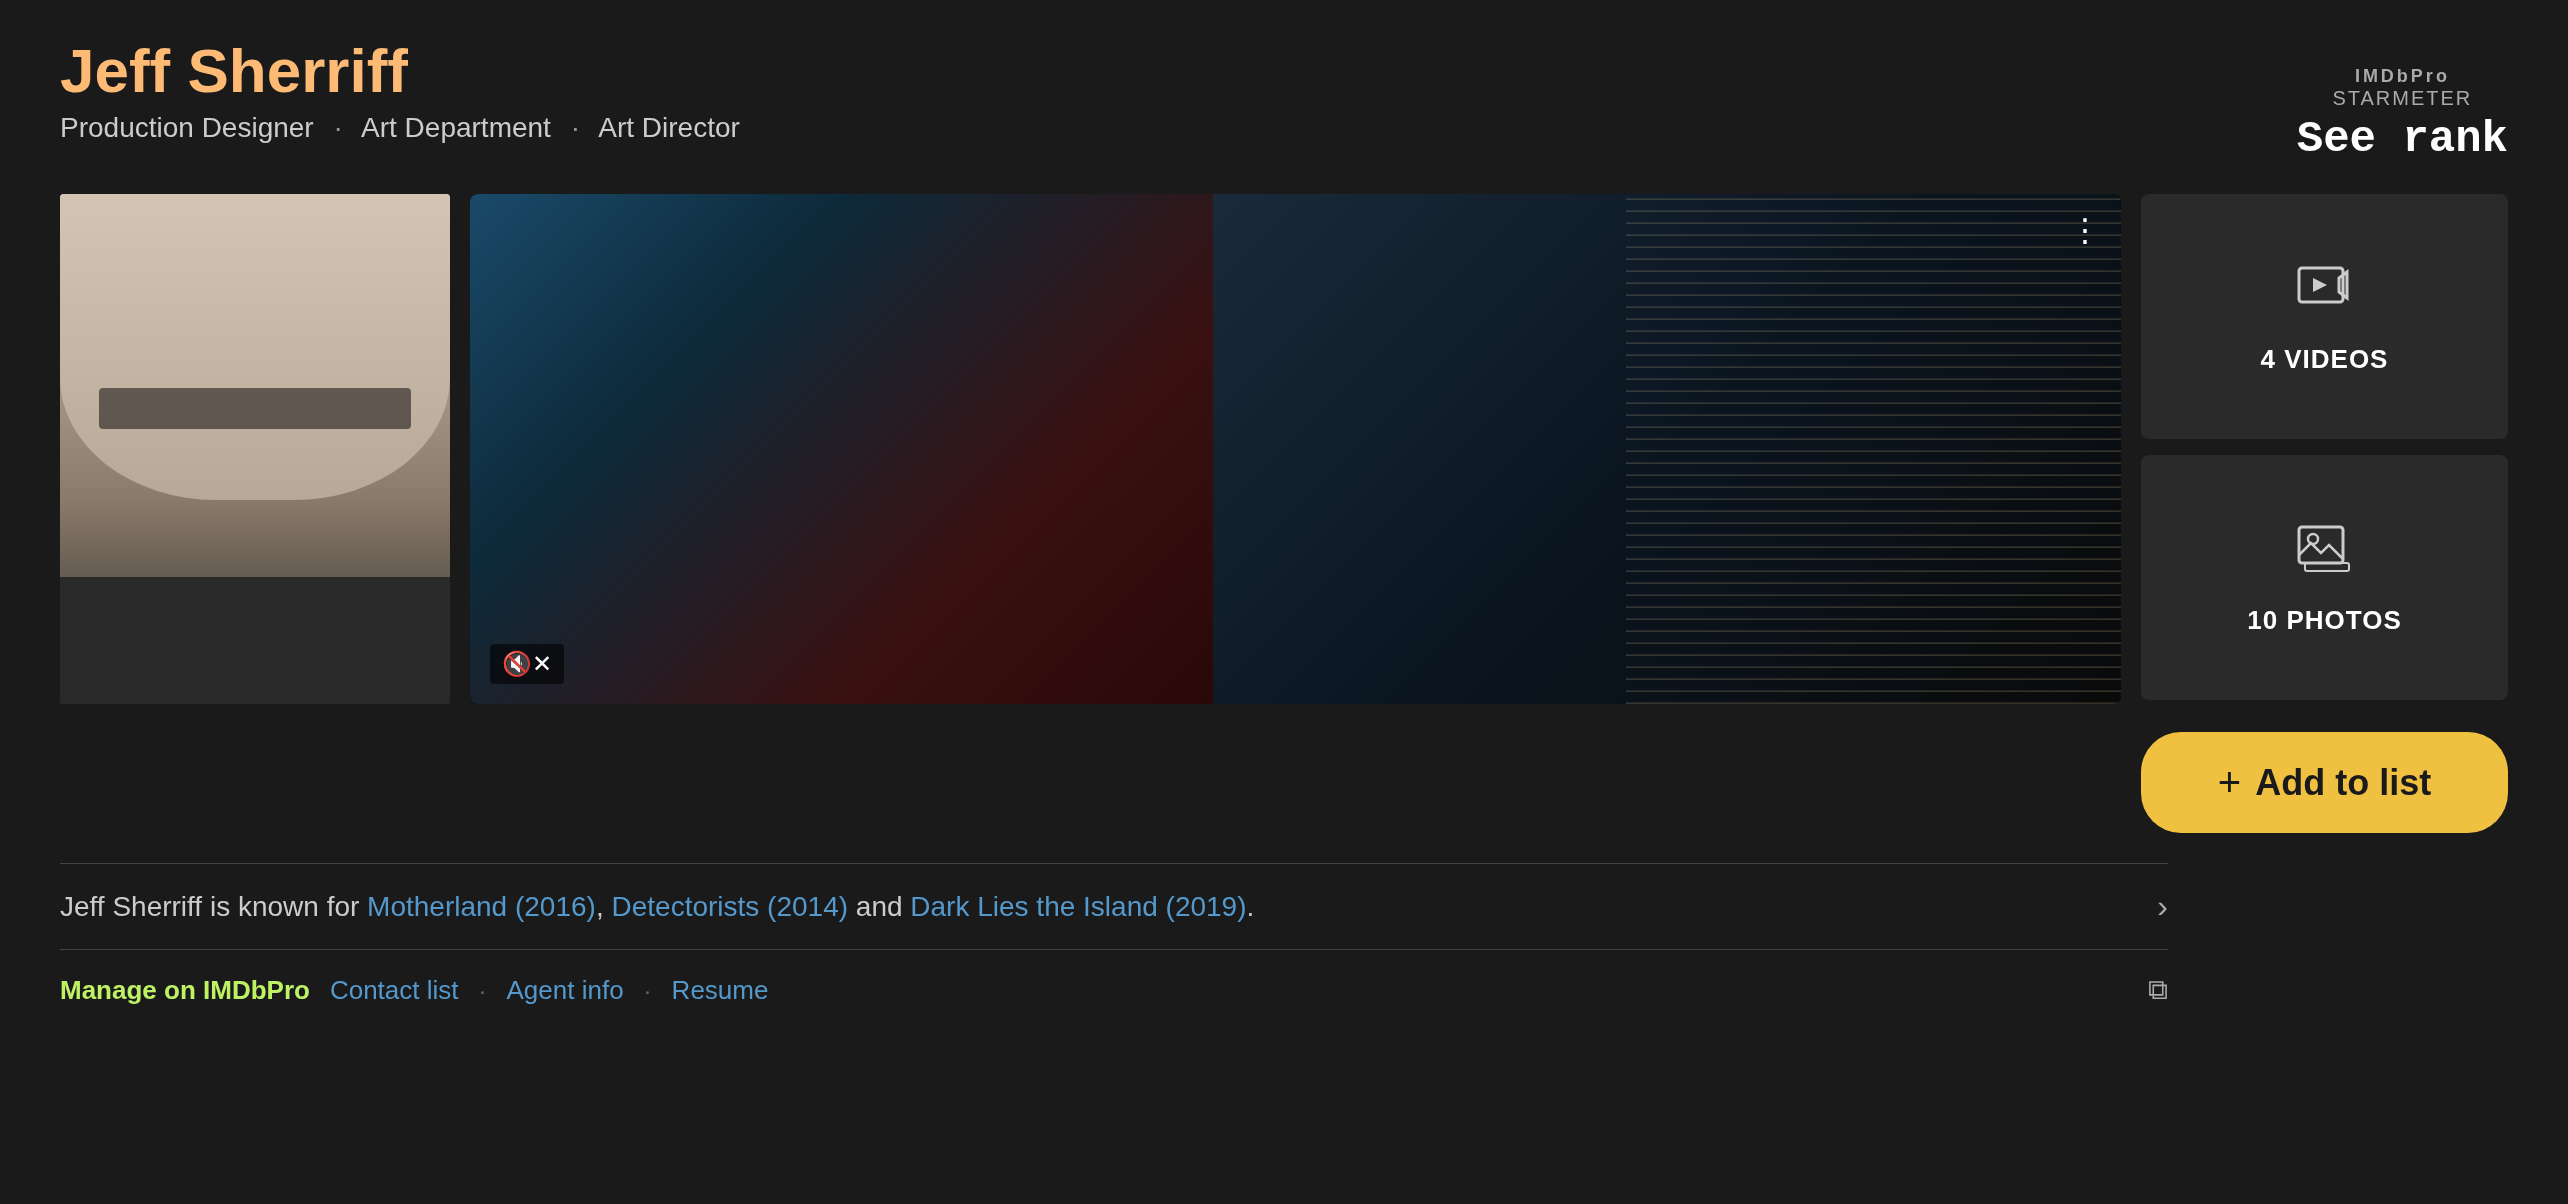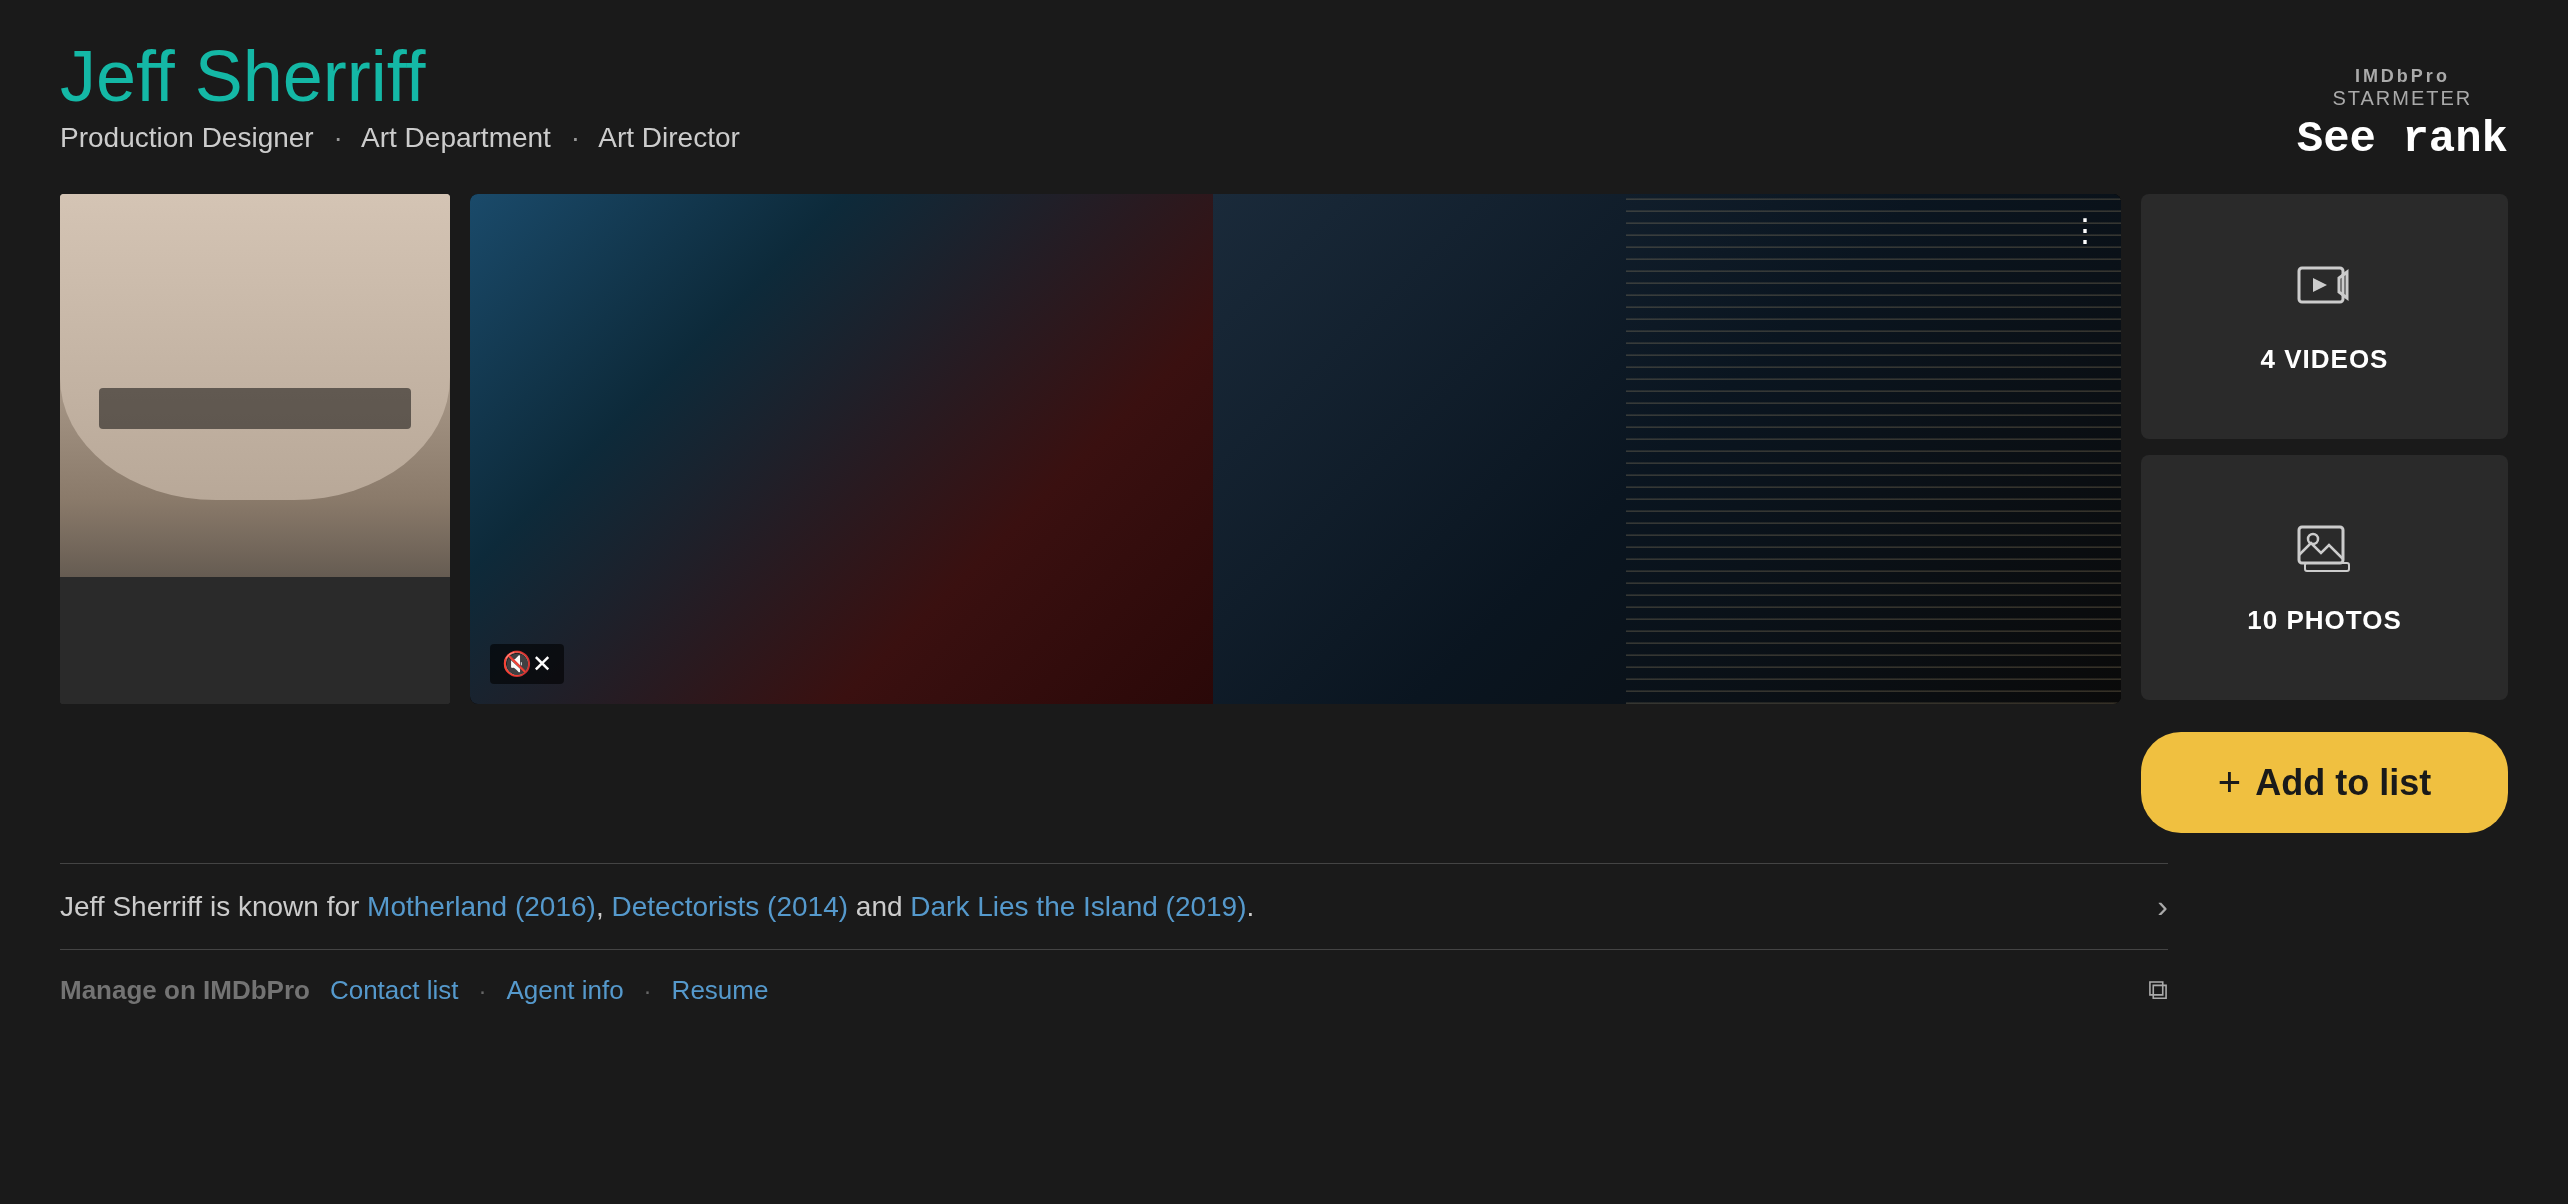--- a/index.html
+++ b/index.html
@@ -21,23 +21,23 @@
     
     .header-area {
       display: flex;
       justify-content: space-between;
       align-items: flex-start;
       margin-bottom: 30px;
     }
 
     .name-block {}
     .person-name {
-      font-size: 72px;
-      font-weight: 400;
-      color: #14b8a6;
+      font-size: 62px;
+      font-weight: 700;
+      color: #fdba74;
       line-height: 1;
       margin-bottom: 10px;
     }
     .person-roles {
       font-size: 28px;
       color: #cccccc;
       font-weight: 400;
     }
     .role-separator {
       margin: 0 12px;
@@ -259,21 +259,21 @@
 
     .manage-bar {
       display: flex;
       align-items: center;
       padding: 24px 0;
       gap: 20px;
     }
     .manage-label {
       font-size: 26px;
       font-weight: 700;
-      color: #737373;
+      color: #bef264;
     }
     .manage-link {
       font-size: 26px;
       color: #5599cc;
       text-decoration: none;
     }
     .manage-separator {
       color: #666;
       font-size: 24px;
     }

